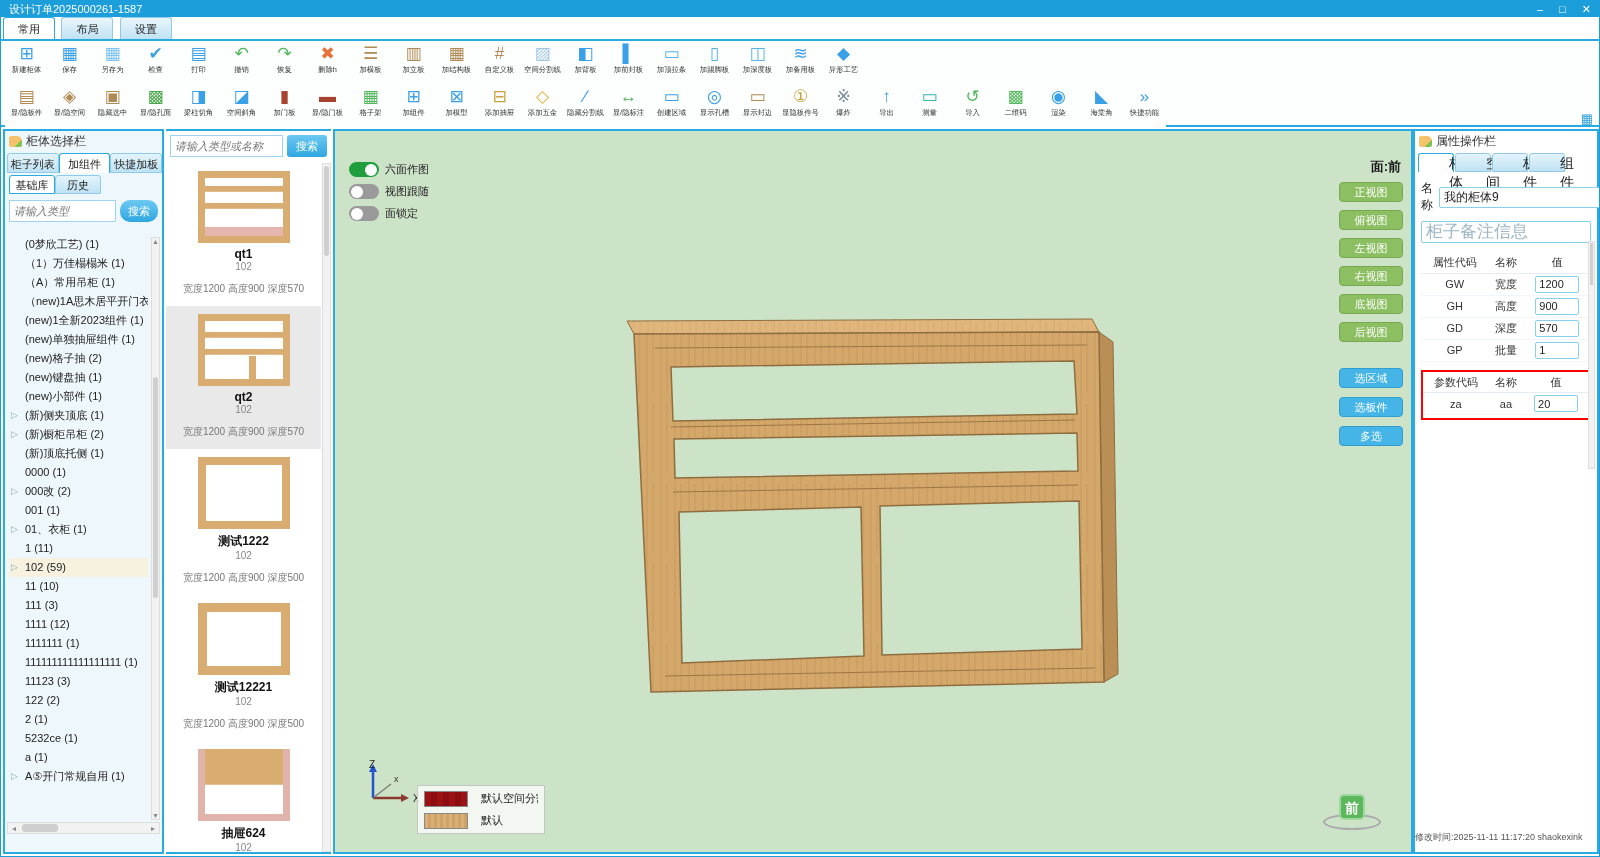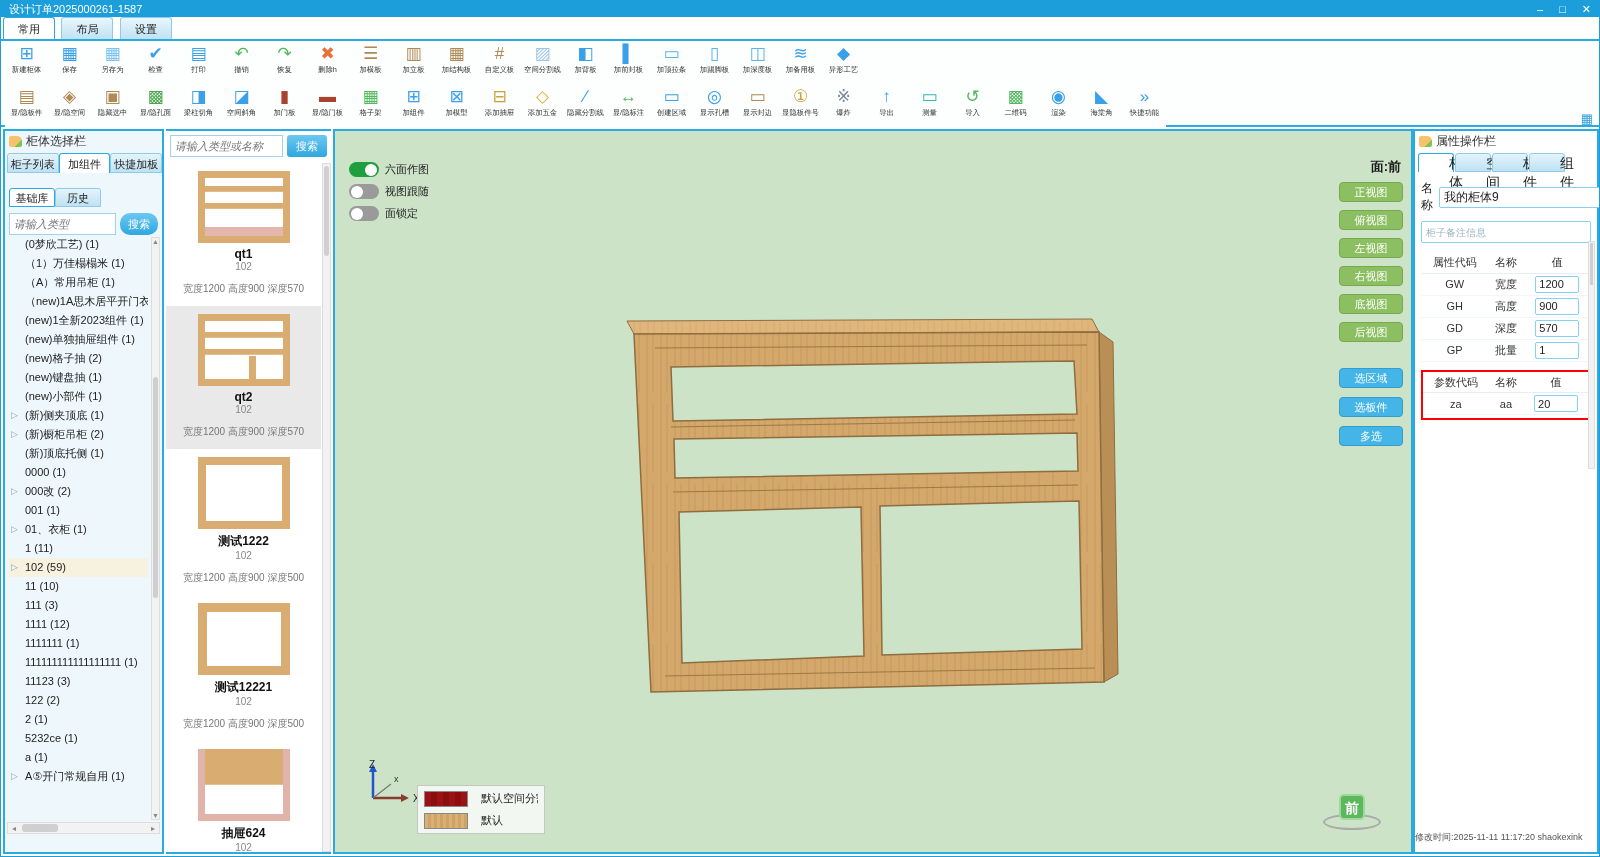--- a/index.html
+++ b/index.html
@@ -28,21 +28,21 @@
   .toolbar-bg{position:absolute;left:0;top:40px;right:0;height:86px;background:#fdfefe;border-bottom:2px solid #29aae1;}
   .grid-mini{position:absolute;right:6px;top:110px;color:#2e9fd9;font-size:13px;cursor:pointer;}
 
   
   .left-panel{position:absolute;left:2px;top:128px;width:161px;bottom:2px;background:#eef7fc;border:2px solid #29aae1;}
   .panel-head{height:20px;display:flex;align-items:center;gap:4px;padding-left:4px;font-size:12px;color:#333;}
   .hand-icon{width:13px;height:11px;background:linear-gradient(135deg,#f6c36d 70%,#7fc352 70%);border-radius:2px 5px 2px 2px;display:inline-block;}
   .lp-tabs{display:flex;margin-top:2px;padding-left:2px;}
   .lp-tab{flex:1;height:20px;font-size:11px;line-height:20px;text-align:center;background:linear-gradient(#e4f4fb,#bfe2f3);border:1px solid #8fcbe8;border-radius:3px 3px 0 0;color:#222;cursor:pointer;}
   .lp-tab.active{background:#fff;border-color:#29aae1;border-bottom:none;}
-  .lp-subtabs{display:flex;margin-top:15px;padding-left:4px;}
+  .lp-subtabs{display:flex;margin-top:2px;padding-left:4px;}
   .lp-subtab{width:46px;height:19px;font-size:11px;line-height:19px;text-align:center;background:linear-gradient(#e4f4fb,#bfe2f3);border:1px solid #8fcbe8;border-radius:3px 3px 0 0;color:#222;cursor:pointer;}
   .lp-subtab.active{background:#fff;border-color:#29aae1;}
   .searchrow{display:flex;align-items:center;gap:4px;padding:6px 4px;}
   .searchrow input{flex:1;height:22px;border:1px solid #9fd4ee;font-size:11px;font-style:italic;color:#999;padding:0 4px;min-width:0;background:#fff;}
   .btn-search{width:38px;height:22px;border:none;border-radius:10px;background:linear-gradient(#6cc8f1,#2fa7e0);color:#fff;font-size:11px;cursor:pointer;}
   .tree{position:absolute;left:4px;top:104px;right:14px;bottom:30px;overflow:hidden;background:#eef7fc;}
   .tree-item{height:19px;line-height:19px;font-size:11px;color:#222;white-space:nowrap;padding-left:16px;position:relative;cursor:pointer;}
   .tree-item .exp{position:absolute;left:2px;color:#8aa;font-size:9px;}
   .tree-item.row-hl{background:#f7f1df;}
   .vscroll{position:absolute;right:2px;top:106px;width:9px;bottom:32px;background:#f2f2f2;border:1px solid #ddd;}
@@ -100,21 +100,21 @@
 
   
   .right-panel{position:absolute;left:1412px;top:128px;width:186px;bottom:2px;background:#fff;border:2px solid #29aae1;}
   .rp-tabs{display:flex;gap:1px;padding-left:3px;margin-top:2px;}
   .rp-tab{width:36px;height:19px;font-size:14px;line-height:19px;text-align:center;background:linear-gradient(#e4f4fb,#bfe2f3);border:1px solid #8fcbe8;border-radius:3px 3px 0 0;cursor:pointer;color:#222;padding-left:30px;}
   .rp-tab.active{background:#fff;border-color:#29aae1;border-bottom:none;}
   .rp-body{padding:8px 6px 0;}
   .name-row{display:flex;align-items:center;gap:6px;}
   .name-row label{font-size:12px;color:#222;width:28px;}
   .name-row input{flex:1;height:21px;border:1px solid #86d0f0;font-size:12px;padding:0 4px;color:#222;border-radius:2px;}
-  .note-input{width:100%;height:21px;border:1px solid #86d0f0;font-size:10px;padding:10px 4px;margin-top:7px;border-radius:2px;color:#9bb6c4;}
+  .note-input{width:100%;height:21px;border:1px solid #86d0f0;font-size:17px;padding:10px 4px;margin-top:7px;border-radius:2px;color:#9bb6c4;}
   .note-input::placeholder{color:#9bb6c4;}
   table.attr{width:100%;border-collapse:collapse;margin-top:10px;}
   table.attr th{font-size:11px;font-weight:normal;color:#333;height:20px;border-bottom:1px solid #e4eef4;}
   table.attr td{font-size:11px;color:#333;text-align:center;height:22px;border-bottom:1px solid #f0f6fa;}
   table.attr input{width:44px;height:17px;border:1px solid #86d0f0;font-size:11px;padding:0 3px;border-radius:2px;color:#222;}
   .param-box{border:2px solid #ff0000;margin-top:8px;padding:1px 0 3px;}
   .param-box table.attr{margin-top:0;}
   .rp-scroll{position:absolute;right:2px;top:110px;width:7px;height:228px;background:#f2f2f2;border:1px solid #ddd;}
   .rp-scroll .thumb-v{position:absolute;left:1px;right:1px;top:1px;height:42px;background:#cfcfcf;}
   .rp-buttons{position:absolute;left:0;right:0;bottom:54px;display:flex;flex-direction:column;align-items:center;gap:6px;border-top:1px solid #dfeef6;padding-top:12px;}

